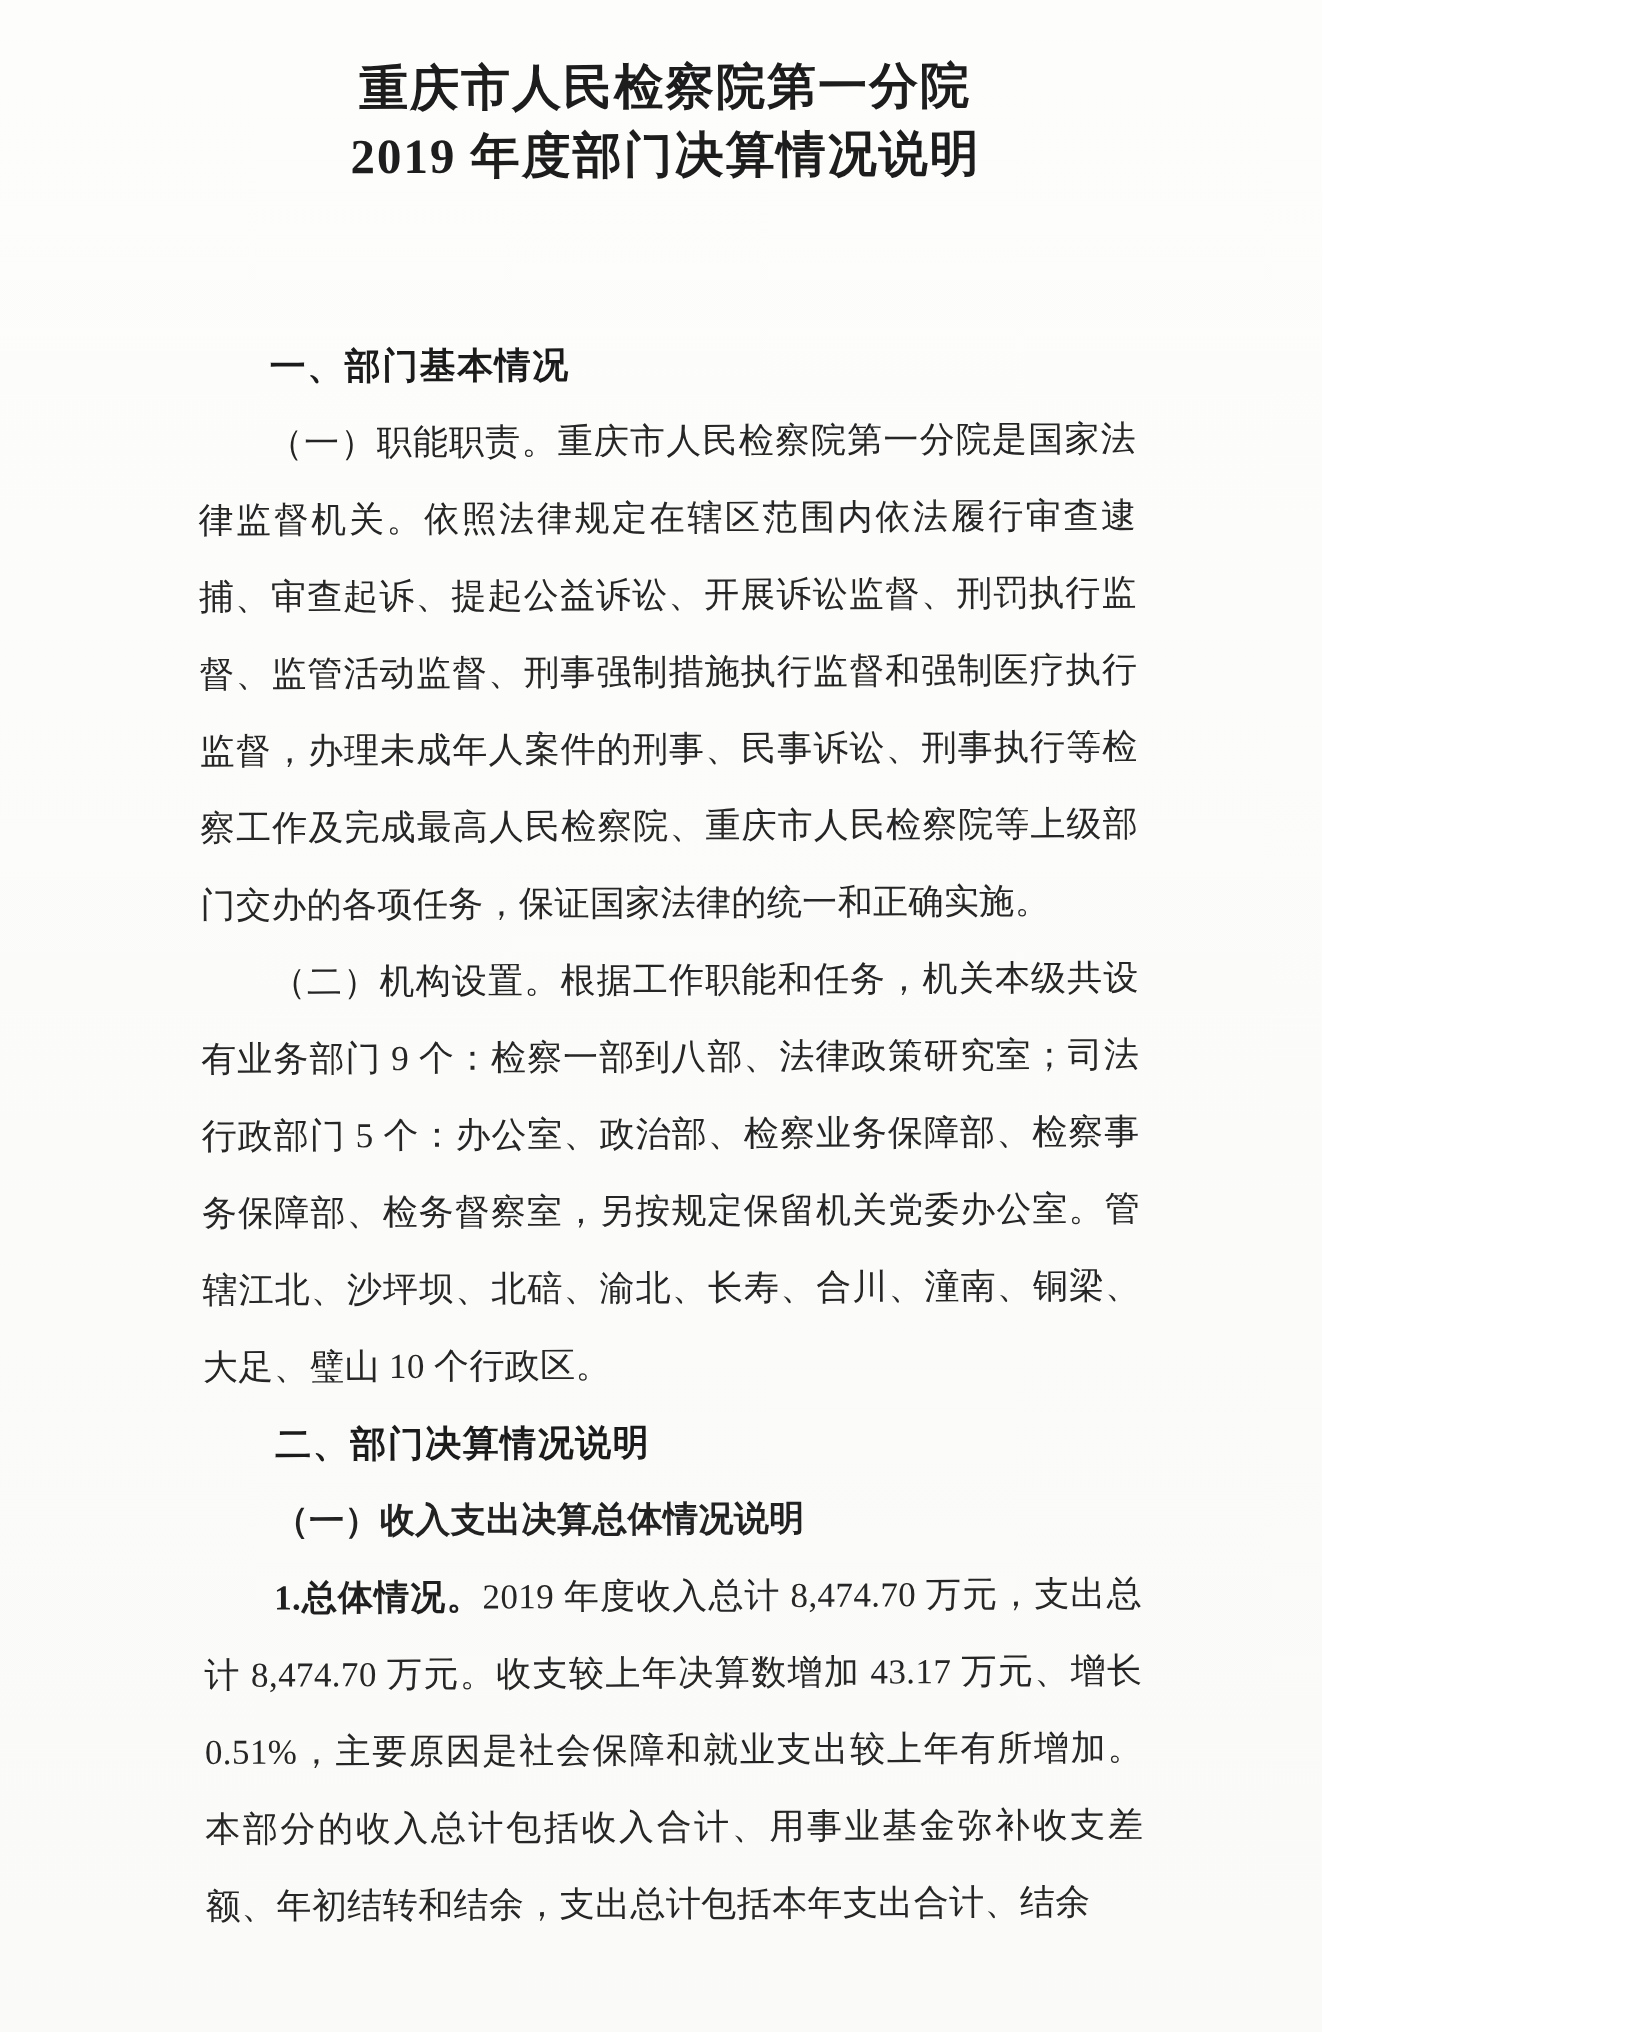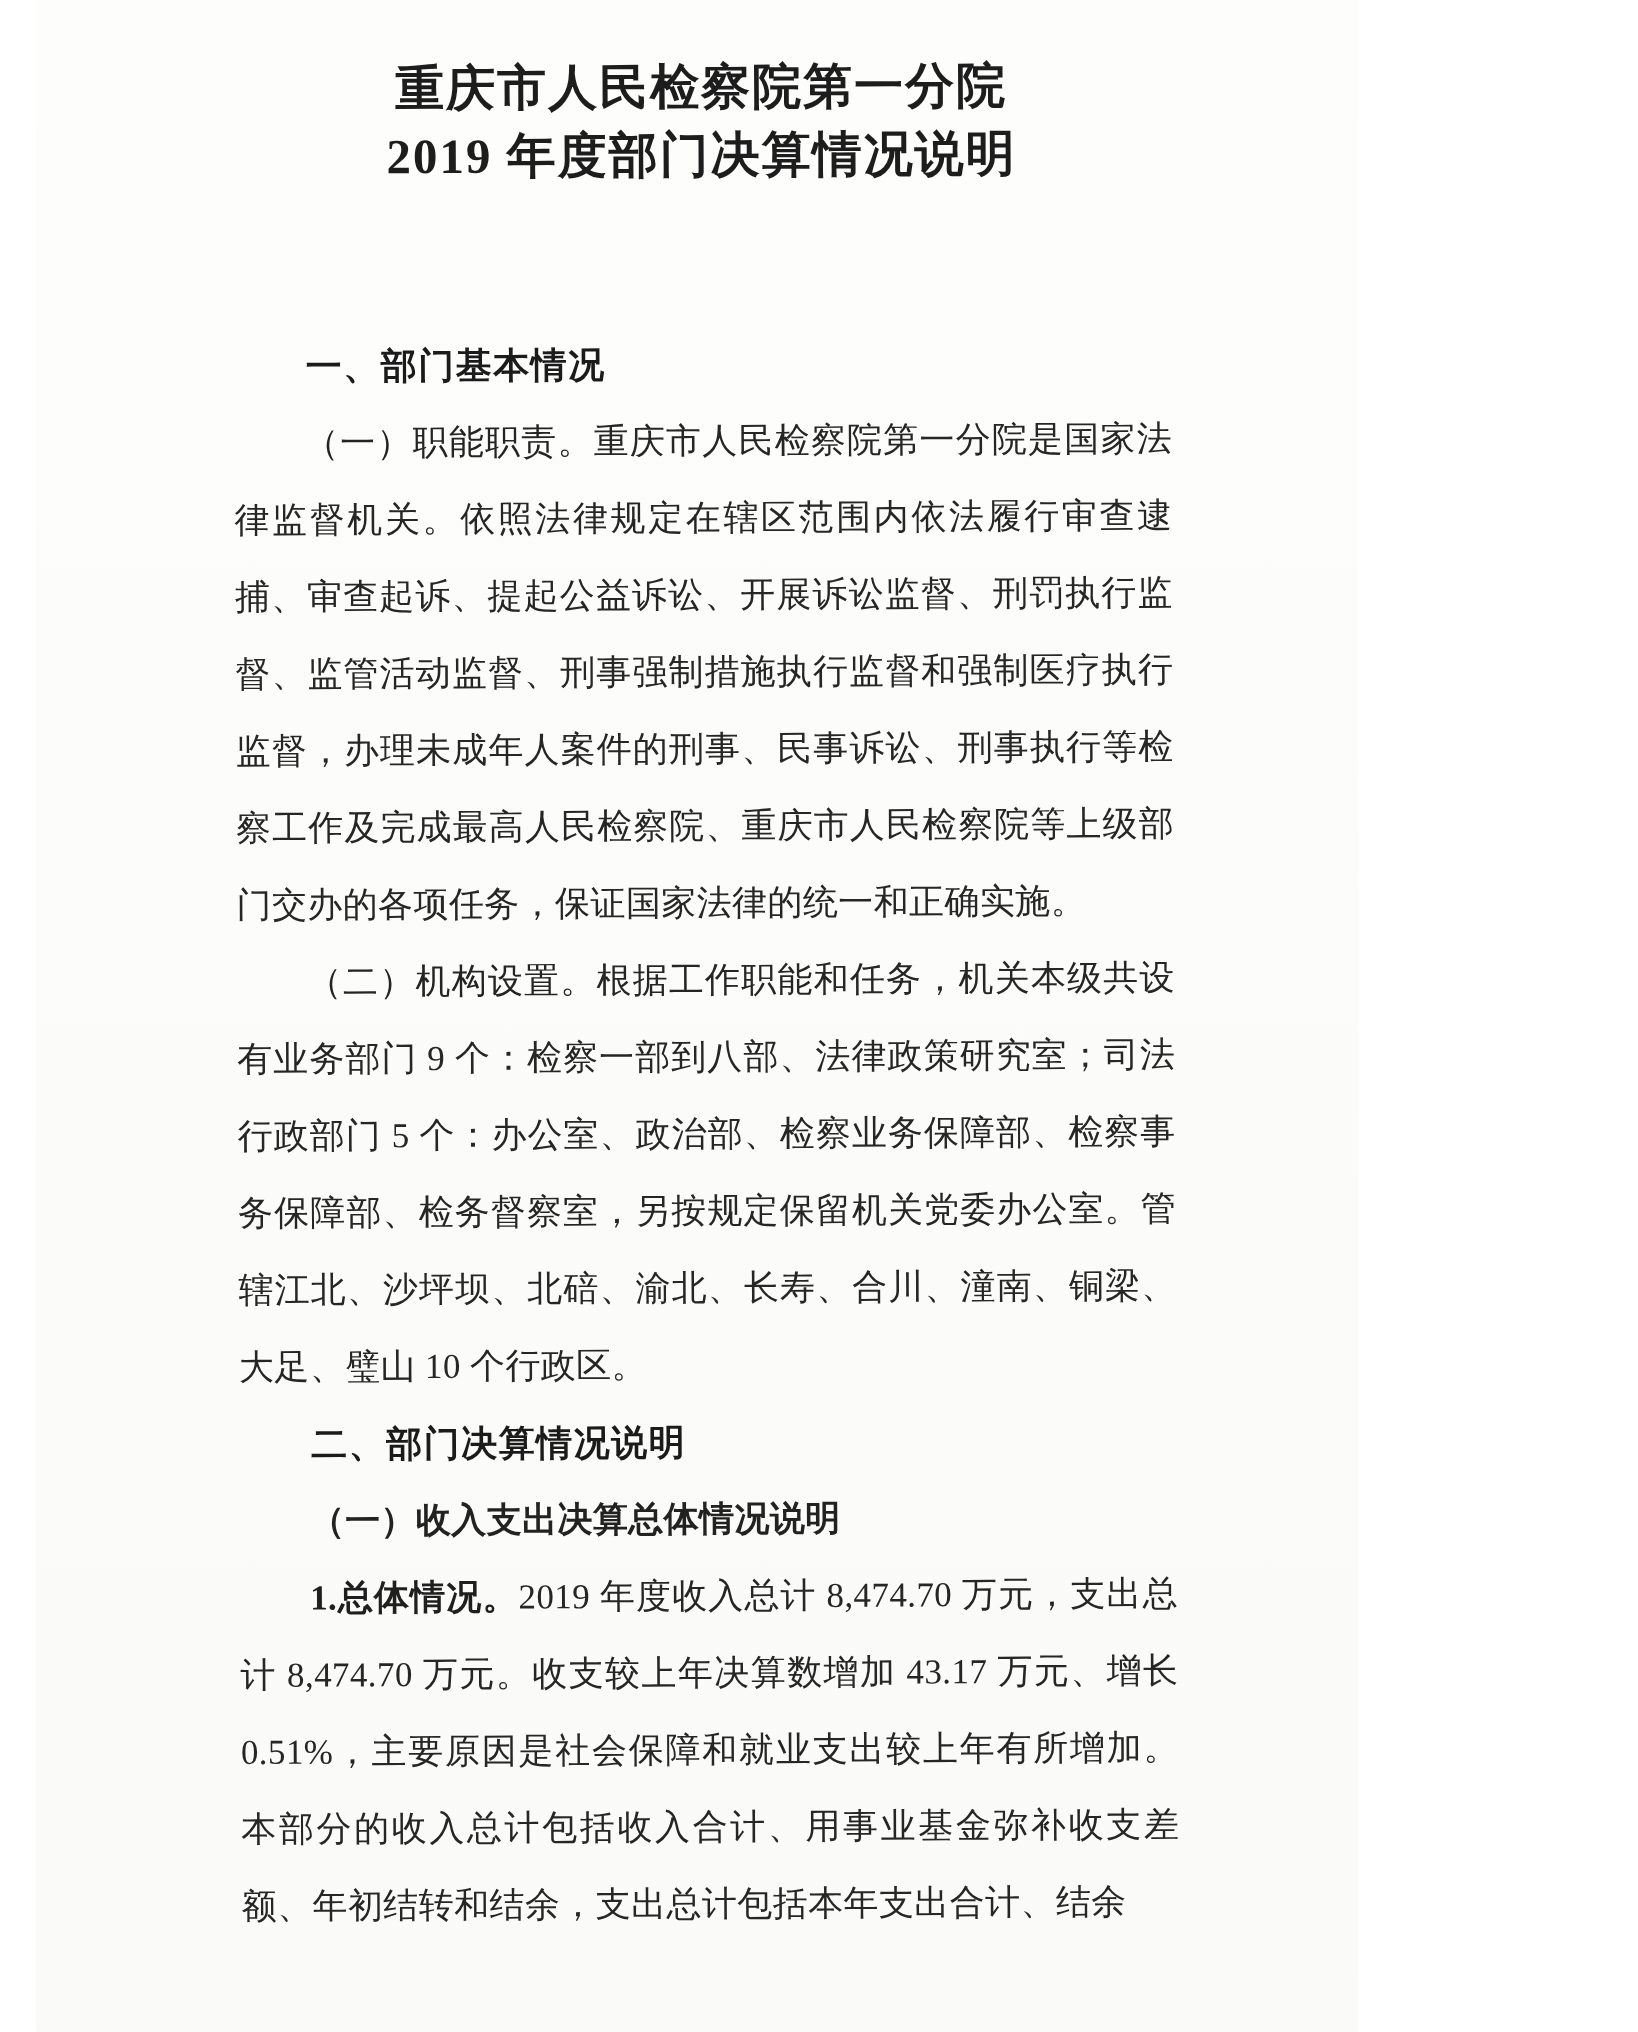--- a/index.html
+++ b/index.html
@@ -6,21 +6,20 @@
     margin: 0;
     padding: 0;
     background: #ffffff;
   }
   .page {
     position: relative;
     width: 1322px;
     height: 2032px;
     background: linear-gradient(180deg, #fdfdfc 0%, #fbfbfa 60%, #fafaf8 100%);
     overflow: hidden;
-    margin-left: 36px;
   }
   .content {
     position: absolute;
     left: 196px;
     top: 56px;
     width: 938px;
     transform: rotate(-0.3deg);
     transform-origin: top left;
   }
   .doc-title {

